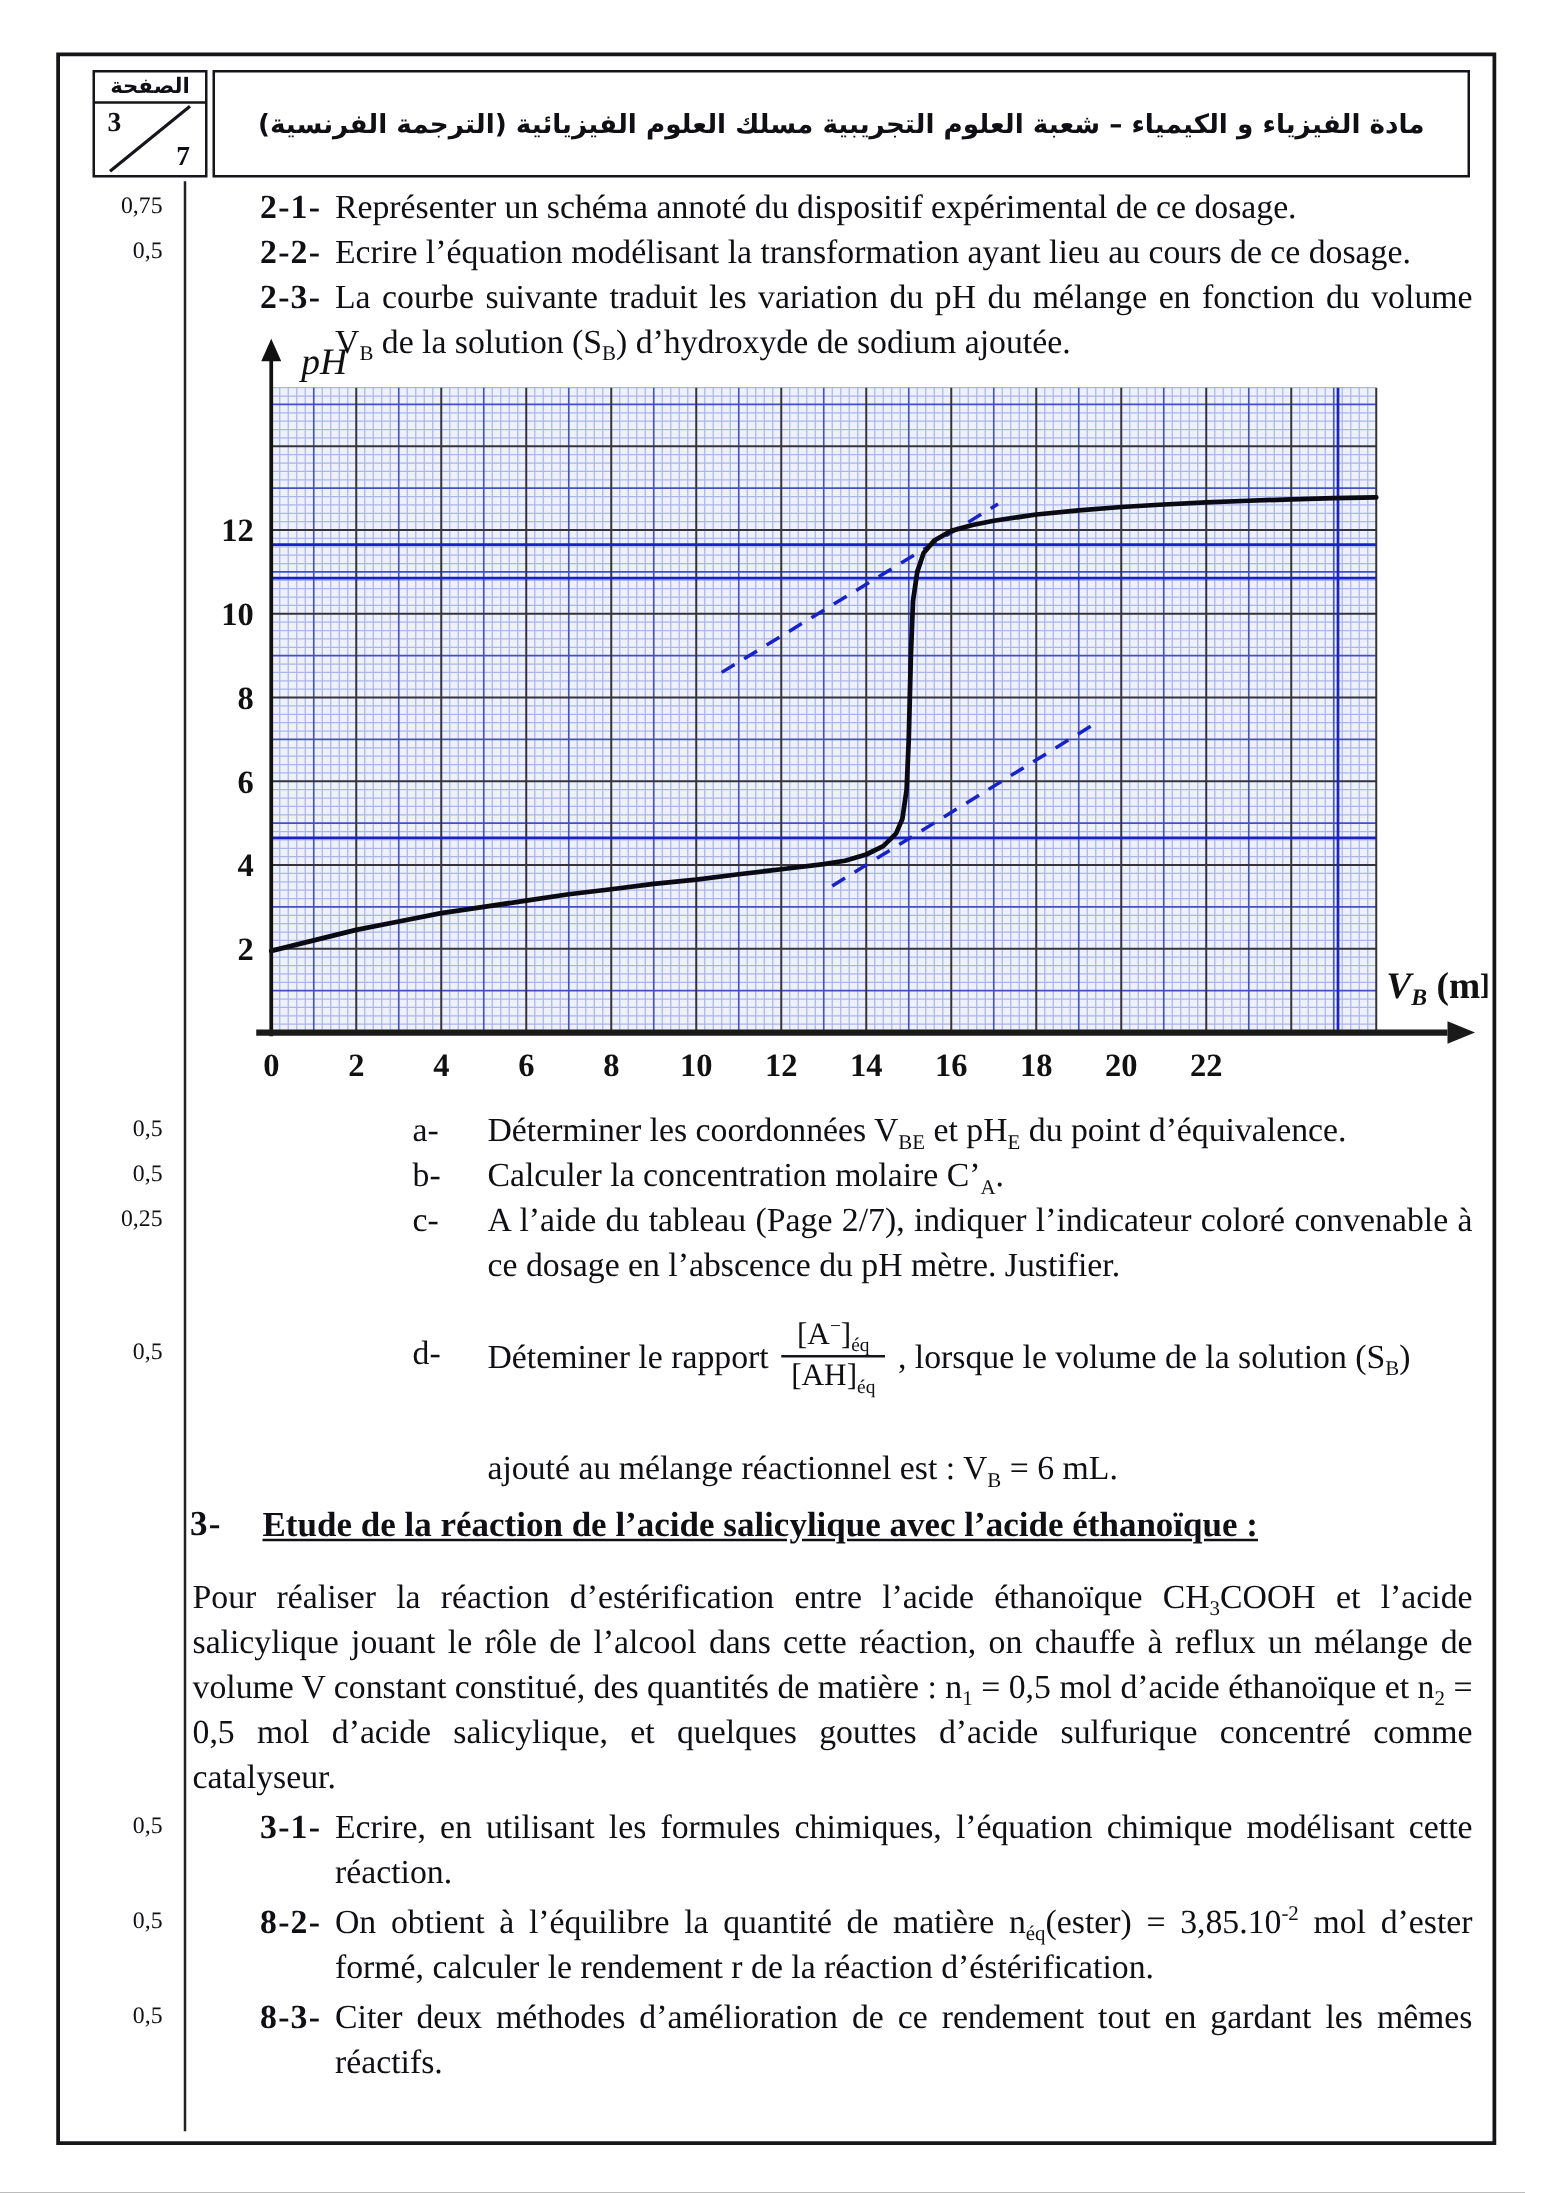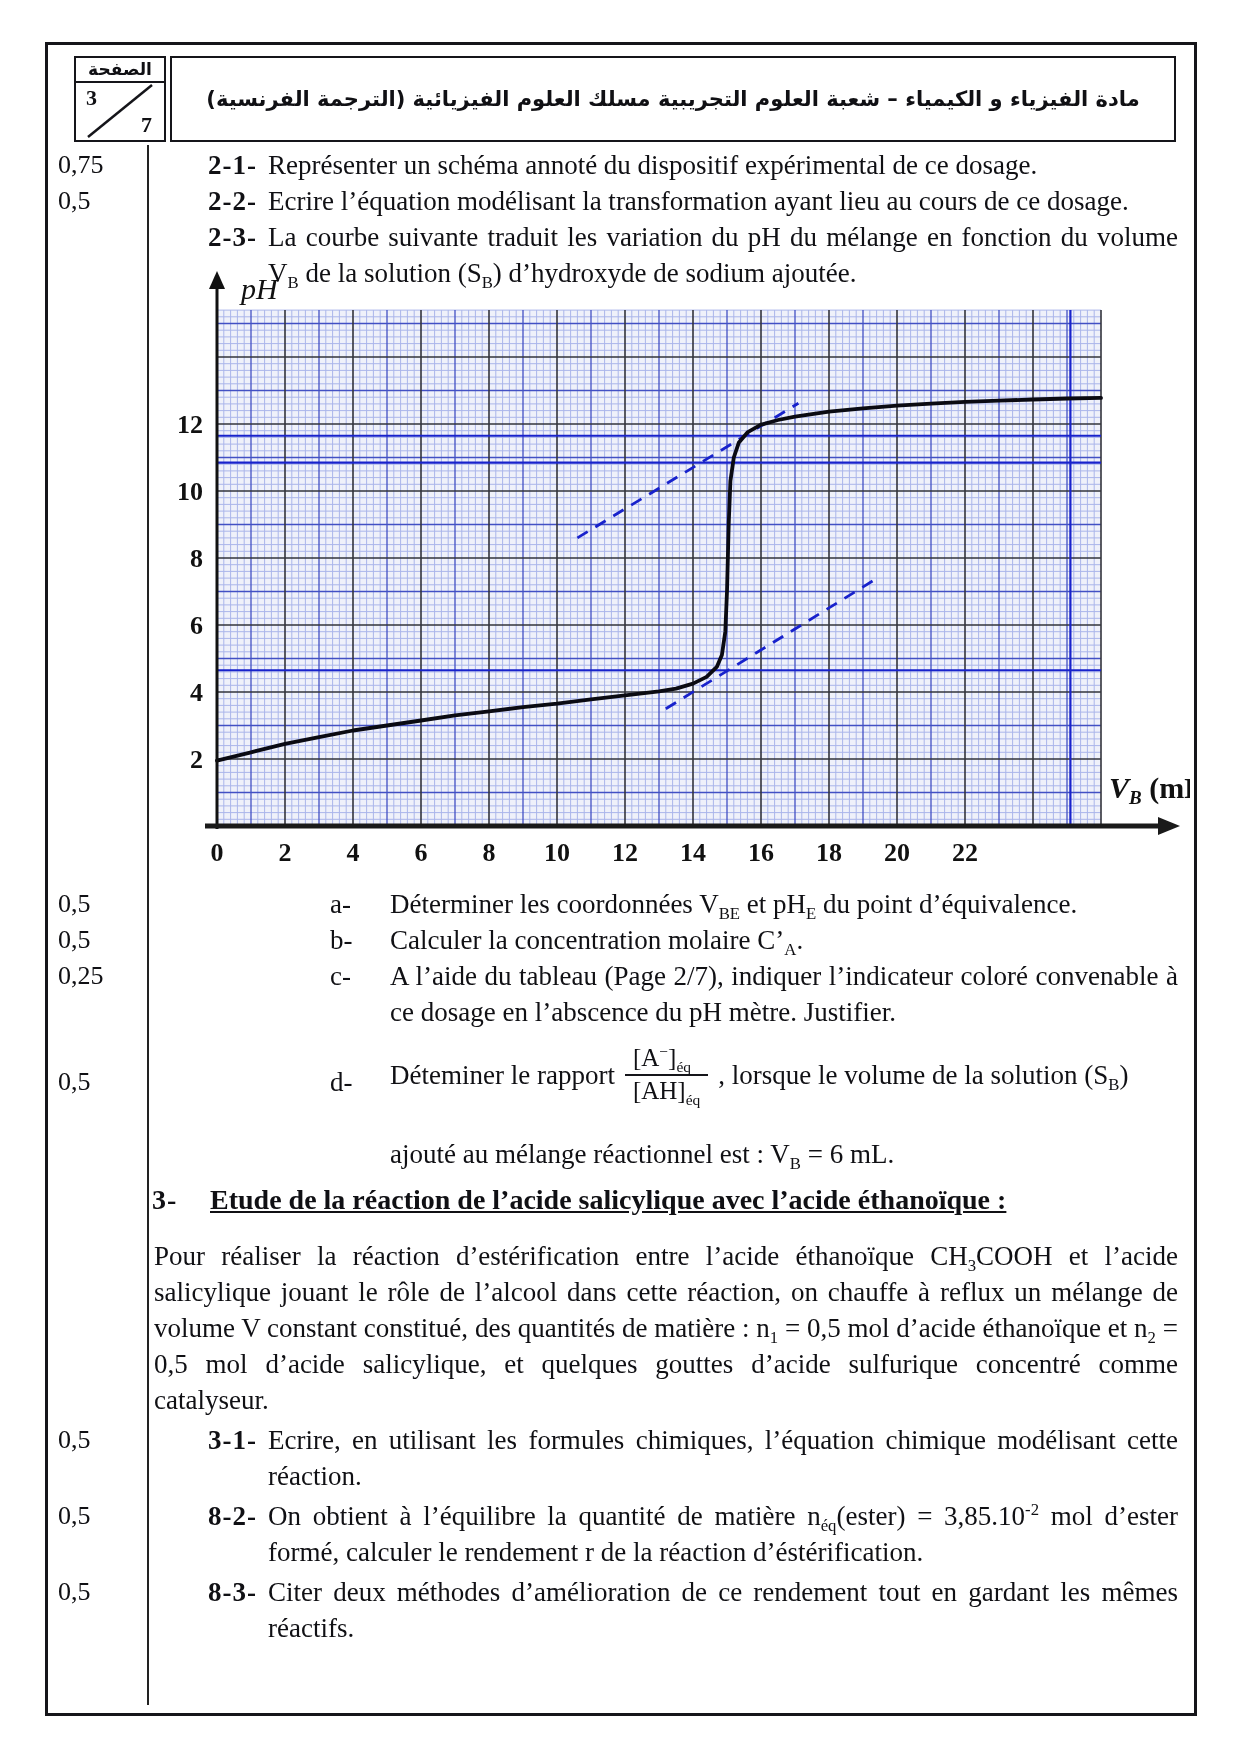--- a/index.html
+++ b/index.html
@@ -20,34 +20,34 @@
         box-sizing:border-box;display:flex;flex-direction:column;justify-content:center;gap:4px;
         font-family:"DejaVu Sans",sans-serif;font-weight:bold;text-align:center;}
   .head-line1{font-size:25px;}
   .head-line2{font-size:21px;}
   
   .marks-sep{position:absolute;left:147px;top:145px;width:2px;height:1560px;background:#222;}
   
   .body{position:absolute;left:150px;top:147px;width:1028px;font-size:27px;line-height:36px;}
   .qrow{position:relative;padding-left:118px;text-align:justify;}
   .qnum{position:absolute;left:58px;top:0;font-weight:bold;letter-spacing:1px;}
-  .qmark{position:absolute;left:-92px;top:0;width:72px;font-size:26px;}
+  .qmark{position:absolute;left:-92px;top:0;width:72px;text-align:right;font-size:19px;}
   .abrow{position:relative;padding-left:240px;text-align:justify;}
   .abnum{position:absolute;left:180px;top:0;}
   sub{font-size:0.62em;line-height:0;}
   sup{font-size:0.62em;line-height:0;}
   
   .chart-wrap{margin:-22px 0 4px -0px;}
   svg text{font-family:"Liberation Serif",serif;}
   .tick{font-size:26px;font-weight:bold;fill:#111;}
   .axlab{font-size:30px;font-style:italic;fill:#111;}
   
   .drow{position:relative;padding-left:240px;margin-top:8px;}
   .dline{display:flex;align-items:center;gap:6px;}
-  .frac{display:inline-block;text-align:left;line-height:1.15;font-size:25px;margin:6px 4px;}
+  .frac{display:inline-block;text-align:center;line-height:1.15;font-size:25px;margin:16px 4px;}
   .frac-num{display:block;border-bottom:2px solid #15151a;padding:0 8px 1px;}
   .frac-den{display:block;padding:1px 8px 0;}
   
   .s3row{position:relative;padding-left:60px;margin-top:10px;}
   .s3num{position:absolute;left:2px;top:0;font-weight:bold;letter-spacing:1px;font-size:28px;}
   .s3title{font-weight:bold;text-decoration:underline;font-size:28px;}
   .intro{padding-left:4px;text-align:justify;margin-top:20px;}
 </style>
 </head>
 <body>

